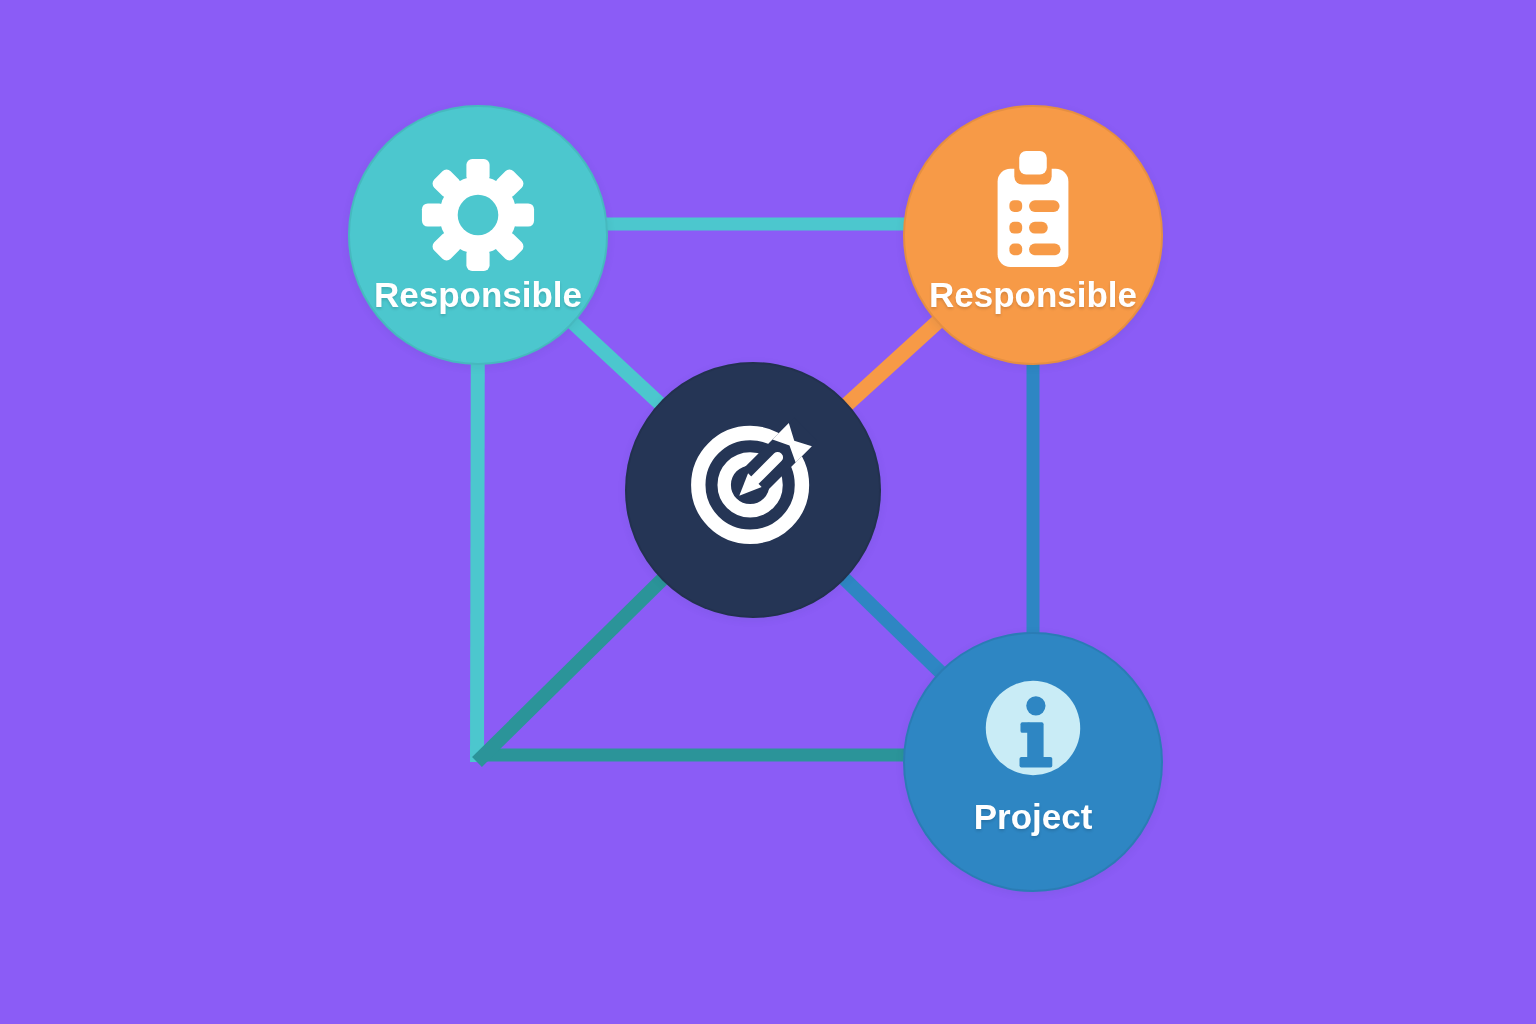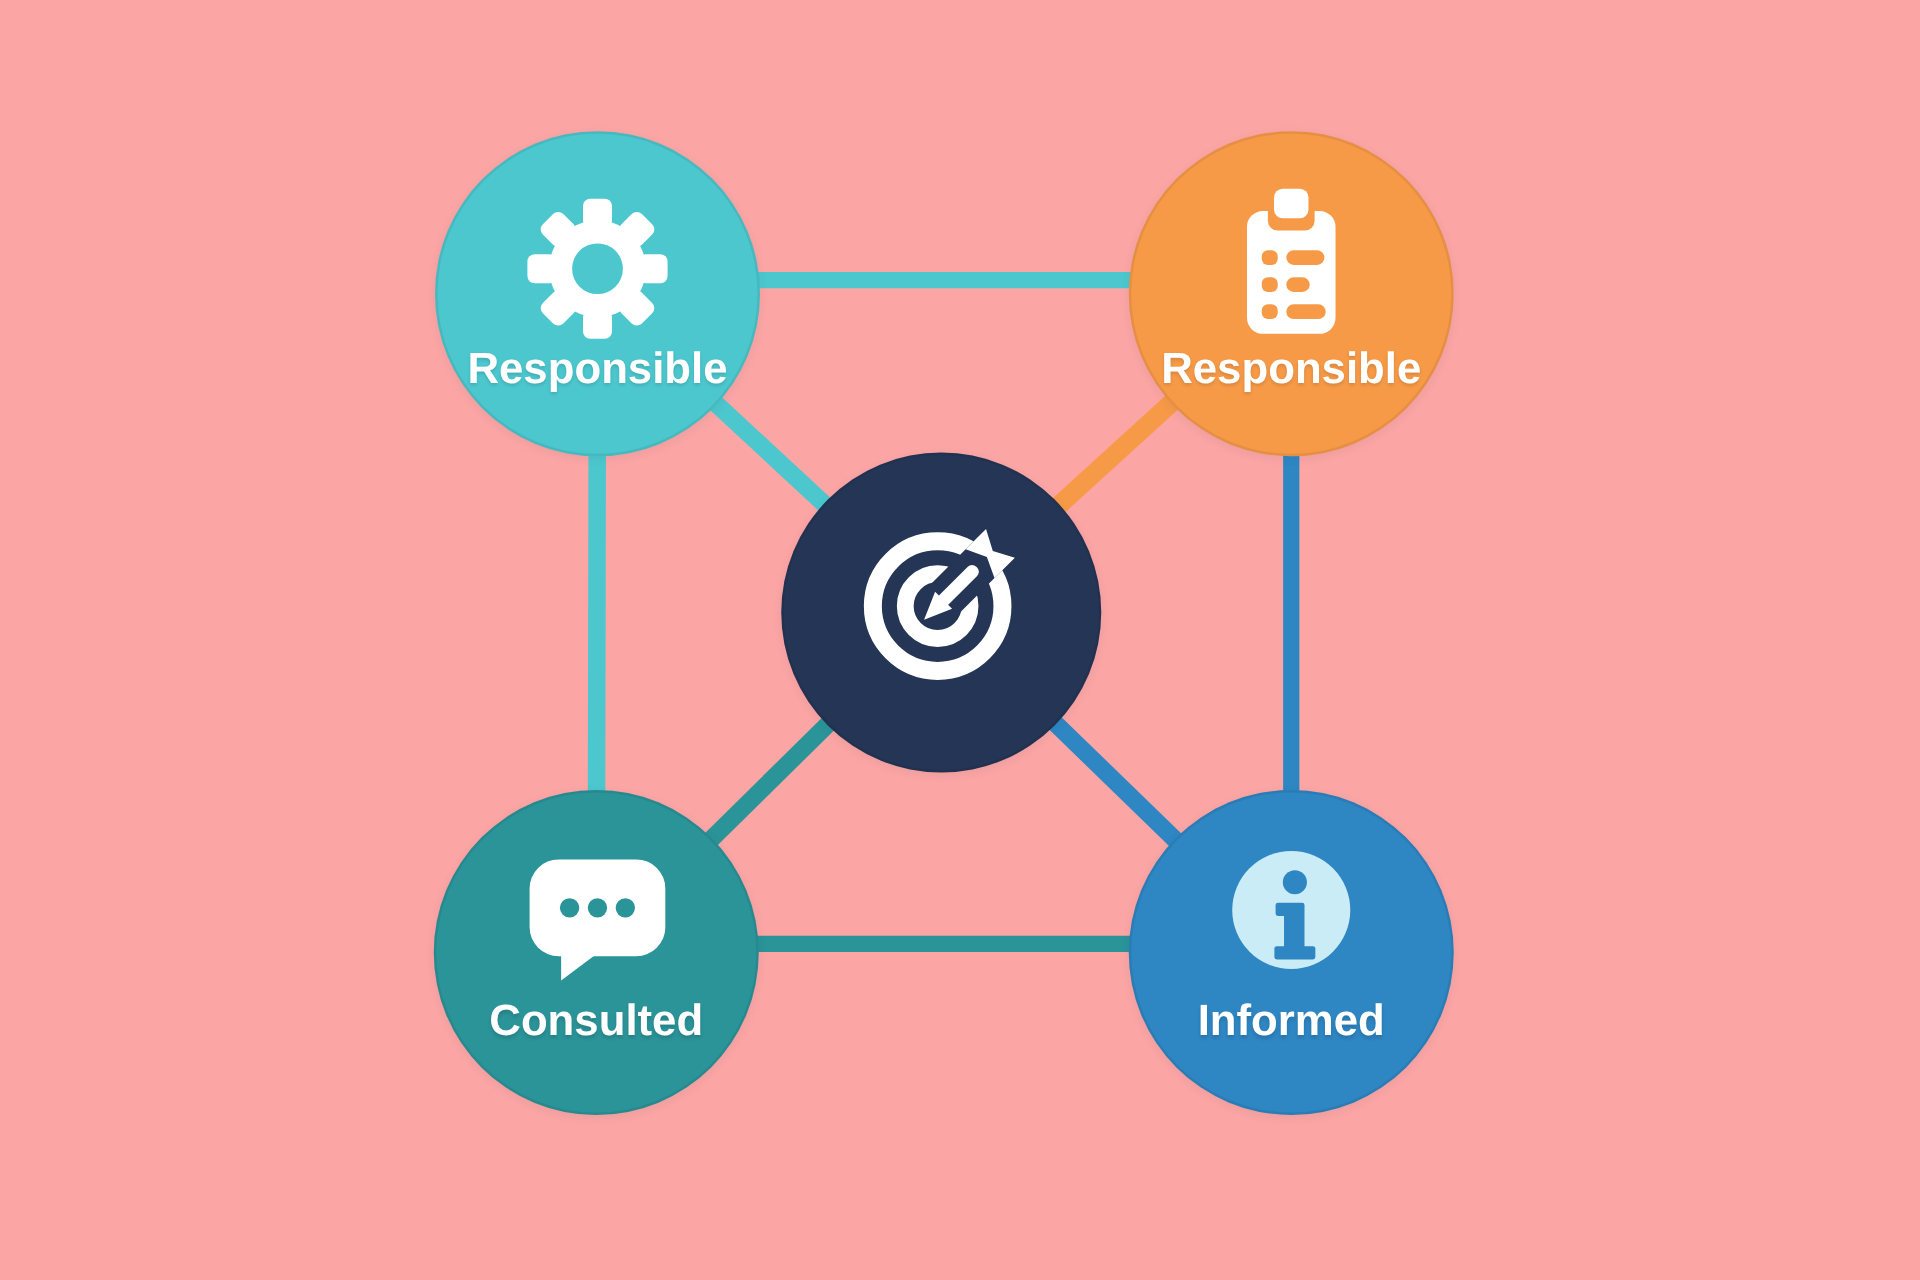--- a/index.html
+++ b/index.html
@@ -56,21 +56,21 @@
   .n-consulted .icon   { top: 49px; }
   .n-informed .icon    { top: 43px; }
 
   .n-responsible .label, .n-accountable .label { top: 170px; }
   .n-consulted .label, .n-informed .label     { top: 165px; }
   .n-project .label                            { top: 195px; }
 </style>
 </head>
 <body>
 
-<div id="canvas" style="background-color: #fca5a5;">
+<div id="canvas" style="background-color: #8b5cf6;">
 
   <svg id="edge-layer" width="1536" height="1024" viewBox="0 0 1536 1024">
     <line x1="478" y1="224" x2="1033" y2="224" stroke-width="13" stroke="#4cc7ce"></line>
     <line x1="477" y1="755" x2="1033" y2="755" stroke-width="13" stroke="#2b9499"></line>
     <line x1="478" y1="235" x2="477" y2="762" stroke-width="14" stroke="#4cc7ce"></line>
     <line x1="1033" y1="235" x2="1033" y2="762" stroke-width="13" stroke="#2e86c3"></line>
     <line x1="478" y1="235" x2="753" y2="490" stroke-width="14" stroke="#4cc7ce"></line>
     <line x1="1033" y1="235" x2="753" y2="490" stroke-width="15" stroke="#f79a47"></line>
     <line x1="477" y1="762" x2="753" y2="490" stroke-width="14" stroke="#2b9499"></line>
     <line x1="1033" y1="762" x2="753" y2="490" stroke-width="14" stroke="#2e86c3"></line>
@@ -123,43 +123,29 @@
         <line x1="72" y1="78" x2="130" y2="20" stroke-width="34" stroke="#253555"></line>
         <g fill="#ffffff" transform="rotate(-45 72 78)">
           <polygon points="56,78 79,68 79,88"></polygon>
           <rect x="74" y="72.5" width="44" height="11" rx="5"></rect>
           <polygon points="122,61 146,61 137,78 146,95 122,95 130,78"></polygon>
         </g>
       </svg>
     </div>
   </div>
 
-  <div class="node n-consulted" style="background-color: rgb(43, 148, 153);">
-    <div class="icon">
-      <svg width="126" height="108" viewBox="0 0 130 110">
-        <rect x="10" y="6" width="112" height="80" rx="24" fill="#ffffff"></rect>
-        <polygon points="36,78 36,106 68,82" fill="#ffffff"></polygon>
-        <g fill="#2b9499">
-          <circle cx="43" cy="46" r="8"></circle>
-          <circle cx="66" cy="46" r="8"></circle>
-          <circle cx="89" cy="46" r="8"></circle>
-        </g>
-      </svg>
-    </div>
-    <div class="label">Consulted</div>
-  </div>
 
   <div class="node n-informed" style="background-color: rgb(46, 134, 195);">
     <div class="icon">
       <svg width="106" height="106" viewBox="0 0 110 110">
         <circle cx="55" cy="55" r="49" fill="#c9ecf6"></circle>
         <g fill="#2e86c3">
           <circle cx="58" cy="32" r="10"></circle>
           <rect x="42" y="49" width="10" height="11" rx="2"></rect>
           <rect x="49" y="49" width="17" height="42" rx="2"></rect>
           <rect x="41" y="85" width="34" height="11" rx="2"></rect>
         </g>
       </svg>
     </div>
-    <div class="label">Informed</div>
+    <div class="label">Project</div>
   </div>
 
 </div>
 
 </body></html>

